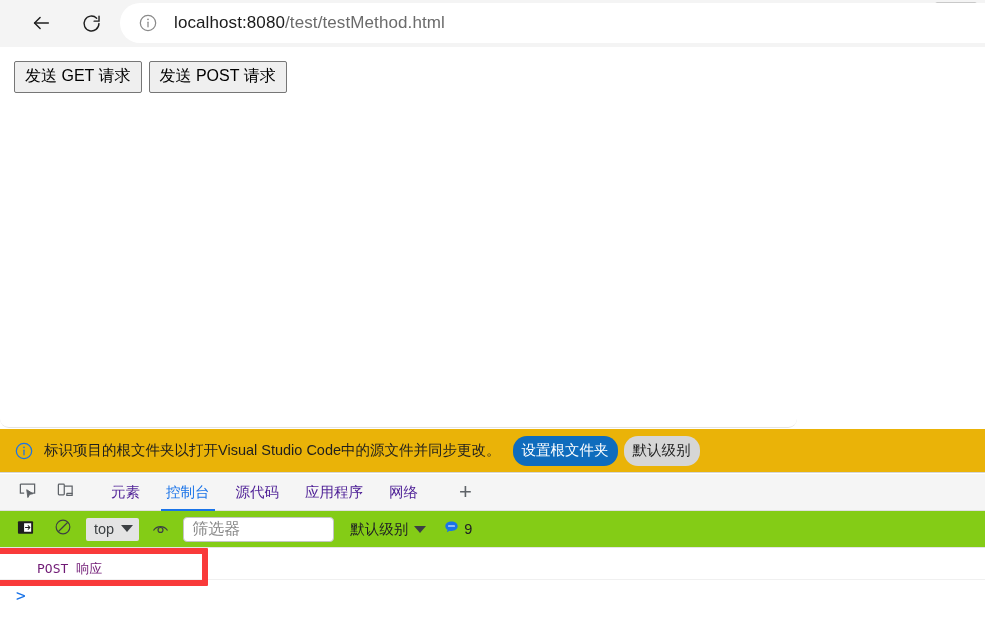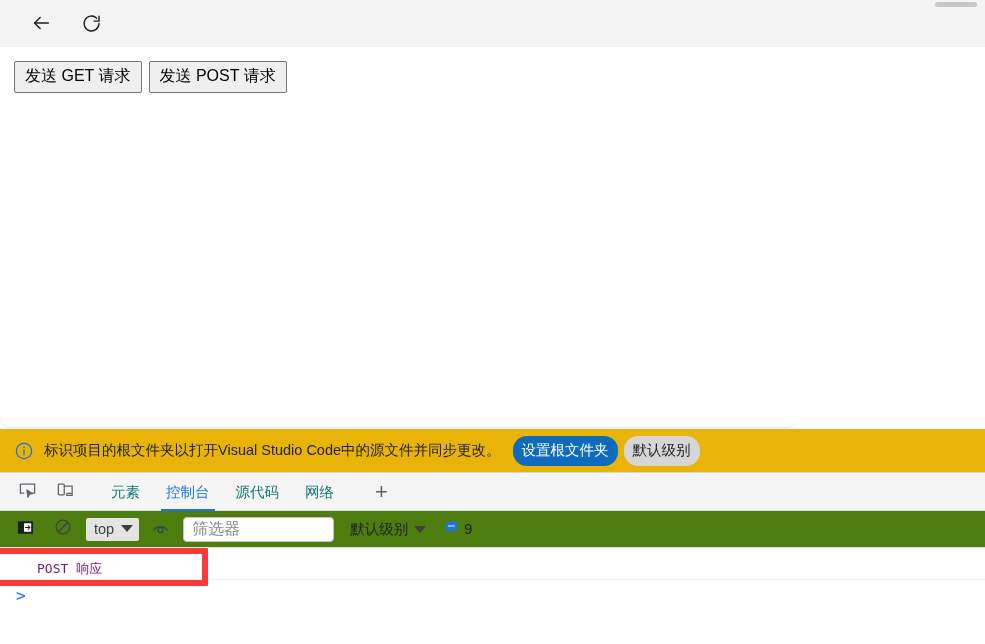--- a/index.html
+++ b/index.html
@@ -149,21 +149,21 @@
     width: 30px; height: 28px;
     display: flex; align-items: center; justify-content: center;
     cursor: pointer;
     flex: 0 0 auto;
   }
   .dt-icon-btn.first { margin-left: 12px; }
   .dt-icon-btn.second { margin-left: 8px; }
   .dt-tab {
     position: relative;
     font-size: 14.5px;
-    color: #0f766e;
+    color: #4c1d95;
     padding: 9px 13px 9px 13px;
     cursor: pointer;
     white-space: nowrap;
   }
   .dt-tab.first-tab { margin-left: 18px; }
   .dt-tab.active { color: #1a73e8; }
   .dt-tab.active::after {
     content: "";
     position: absolute;
     left: 8px; right: 8px; bottom: 0;
@@ -179,21 +179,21 @@
     line-height: 1;
     padding: 0 6px;
   }
 
   
   .console-toolbar {
     position: absolute;
     top: 511px; left: 0;
     width: 985px;
     height: 37px;
-    background: #4d7c0f;
+    background: #84cc16;
     border-bottom: 1px solid #e4e4e4;
     display: flex;
     align-items: center;
   }
   .ct-icon {
     width: 26px; height: 26px;
     display: flex; align-items: center; justify-content: center;
     cursor: pointer;
     flex: 0 0 auto;
   }
@@ -325,20 +325,30 @@
 
   <div class="nav-btn nav-reload">
     <span>
       <svg width="21" height="21" viewBox="0 0 24 24" fill="none" stroke="#1f1f1f" stroke-width="1.6" stroke-linecap="round">
         <path d="M20.5 12a8.5 8.5 0 1 1-2.6-6.1"></path>
         <polyline points="20.6,3.6 20.6,9.3 15,9.3" fill="none"></polyline>
       </svg>
     </span>
   </div>
 
+  <div class="omnibox">
+    <span class="info-icon">
+      <svg width="20" height="20" viewBox="0 0 24 24" fill="none" stroke="#8a8a8a" stroke-width="1.5">
+        <circle cx="12" cy="12" r="9.2"></circle>
+        <line x1="12" y1="11" x2="12" y2="16.5" stroke-linecap="round"></line>
+        <circle cx="12" cy="7.6" r="1.05" fill="#8a8a8a" stroke="none"></circle>
+      </svg>
+    </span>
+    <span class="url-text"><span class="host">localhost:8080</span><span>/test/testMethod.html</span></span>
+  </div>
 </div>
 
 <div class="page-viewport">
   <div class="page-buttons">
     <button class="page-btn">发送 GET 请求</button>
     <button class="page-btn">发送 POST 请求</button>
   </div>
 </div>
 
 <div class="infobar">
@@ -379,20 +389,23 @@
   <div class="dt-tab first-tab">
     <span>元素</span>
   </div>
   <div class="dt-tab active">
     <span>控制台</span>
   </div>
   <div class="dt-tab">
     <span>源代码</span>
   </div>
   <div class="dt-tab">
+    <span>应用程序</span>
+  </div>
+  <div class="dt-tab">
     <span>网络</span>
   </div>
 
   <div class="dt-plus">+</div>
 </div>
 
 <div class="console-toolbar">
 
   <div class="ct-icon sidebar-toggle">
     <span>

